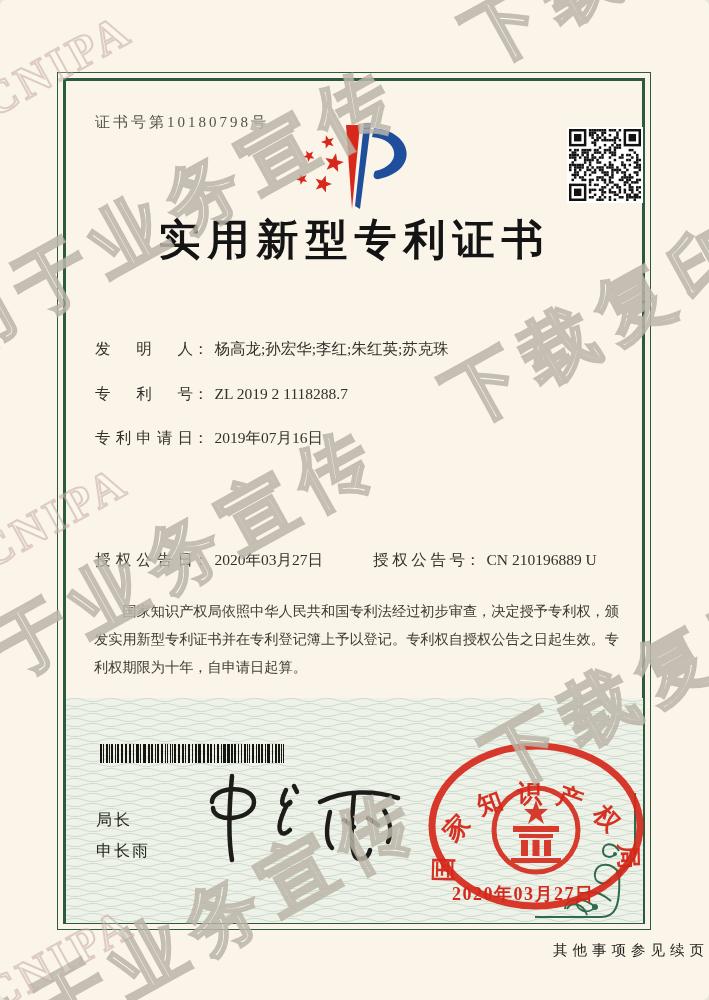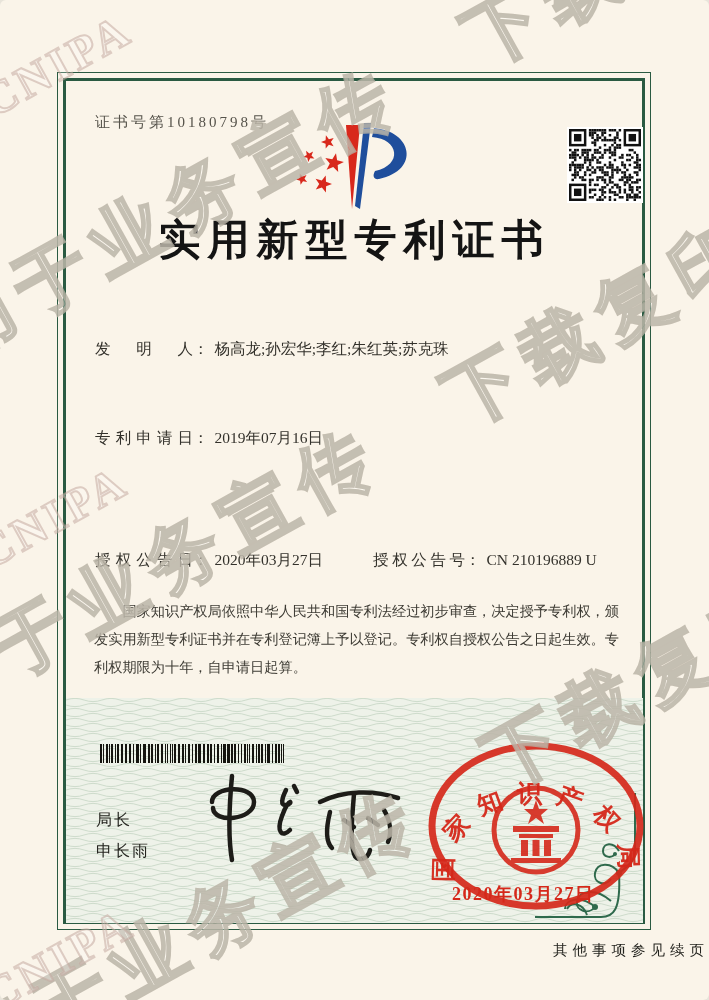--- a/index.html
+++ b/index.html
@@ -389,20 +389,23 @@
         <rect x="1" y="23" width="5" height="5" fill="#fff"></rect>
         <rect x="2" y="24" width="3" height="3" fill="#111"></rect>
       </svg>
   </div>
 
   <h1 class="title">实用新型专利证书</h1>
 
   <div class="row" style="top:339px">
     <span class="lbl">发明人</span><span class="colon">：</span><span>杨高龙;孙宏华;李红;朱红英;苏克珠</span>
   </div>
+  <div class="row" style="top:384px">
+    <span class="lbl">专利号</span><span class="colon">：</span><span>ZL 2019 2 1118288.7</span>
+  </div>
   <div class="row" style="top:428px">
     <span class="lbl">专利申请日</span><span class="colon">：</span><span>2019年07月16日</span>
   </div>
   <div class="row" style="top:550px">
     <span class="lbl">授权公告日</span><span class="colon">：</span><span>2020年03月27日</span>
     <span class="grant-no-group">
       <span class="lbl2">授权公告号</span><span class="colon">：</span><span>CN 210196889 U</span>
     </span>
   </div>
 

